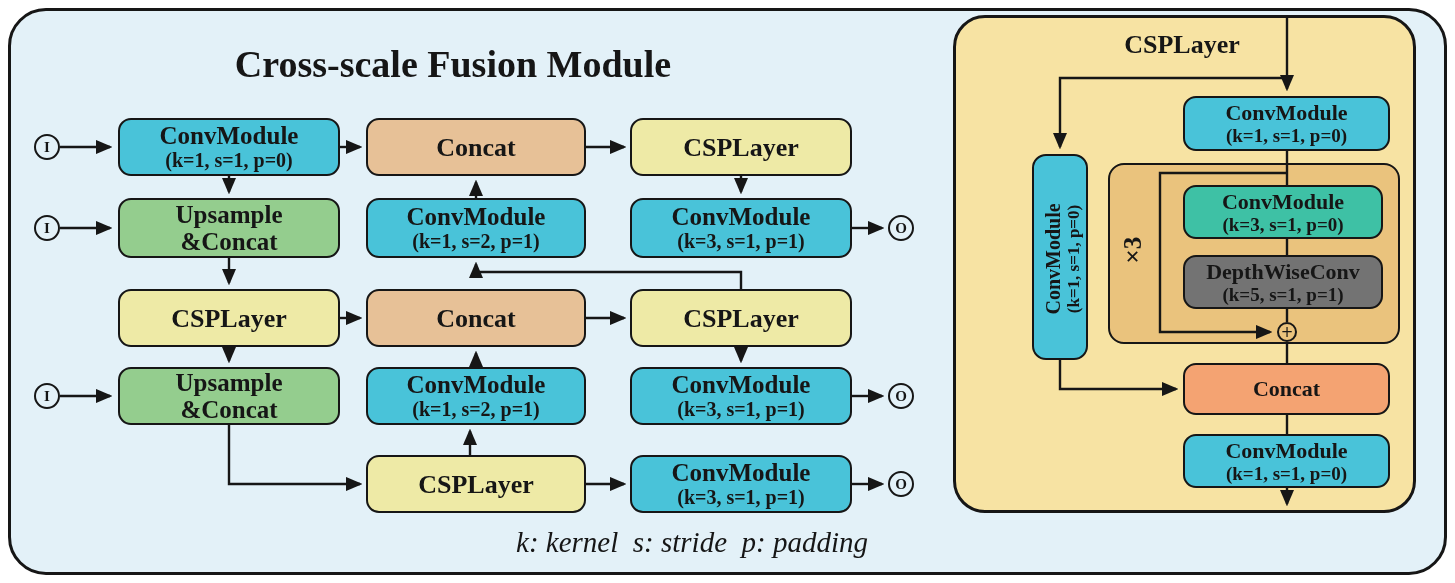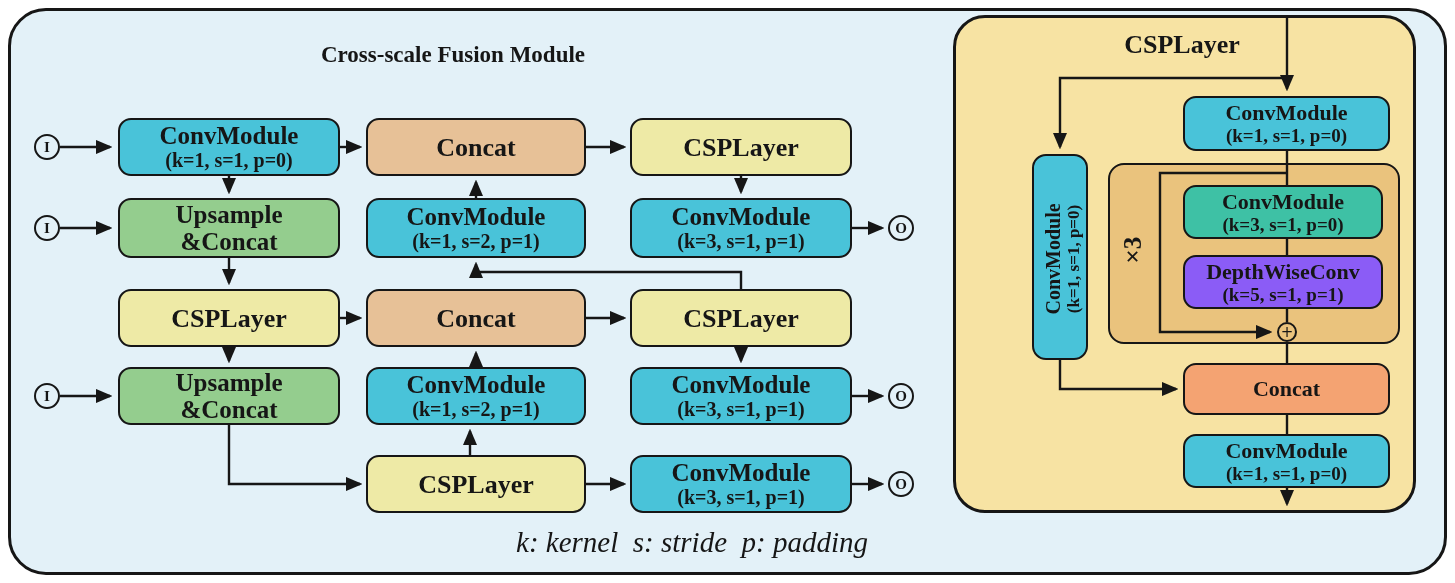--- a/index.html
+++ b/index.html
@@ -14,21 +14,21 @@
   .box .l1{font-weight:bold;font-size:25px;line-height:27px;white-space:nowrap;}
   .box .l2{font-weight:bold;font-size:20px;line-height:23px;white-space:nowrap;}
   .single .l1{font-size:26px;}
   .cspbox .l1{font-size:22px;line-height:24px;}
   .cspbox .l2{font-size:19px;line-height:21px;}
   .vbox{position:absolute;z-index:4;border:2.4px solid #161616;border-radius:14px;box-sizing:border-box;}
   .vbox .rot{position:absolute;left:-75px;top:75px;width:206px;height:56px;transform:rotate(-90deg);
        display:flex;flex-direction:column;align-items:center;justify-content:center;text-align:center;}
   .vbox .l1{font-weight:bold;font-size:20px;line-height:22px;white-space:nowrap;}
   .vbox .l2{font-weight:bold;font-size:17px;line-height:19px;white-space:nowrap;}
-  .fig-title{position:absolute;z-index:4;font-weight:bold;font-size:23px;text-align:center;white-space:pre;}
+  .fig-title{position:absolute;z-index:4;font-weight:bold;font-size:38px;text-align:center;white-space:pre;}
   .legend{position:absolute;z-index:4;font-size:29px;text-align:center;white-space:pre;font-style:italic;}
   .csp-title{position:absolute;z-index:4;font-weight:bold;font-size:26px;text-align:center;}
   .io{position:absolute;z-index:5;width:26px;height:26px;border:2.6px solid #161616;border-radius:50%;
       box-sizing:border-box;display:flex;align-items:center;justify-content:center;
       font-weight:bold;font-size:15px;line-height:15px;}
   .x3{position:absolute;z-index:4;width:46px;height:46px;transform:rotate(-90deg);
       display:flex;align-items:center;justify-content:center;font-weight:bold;font-size:25px;}
   .plus{position:absolute;z-index:4;width:20px;height:20px;border:2px solid #161616;border-radius:50%;
       box-sizing:border-box;display:flex;align-items:center;justify-content:center;
       font-size:15px;line-height:15px;font-family:"DejaVu Sans",sans-serif;}
@@ -173,21 +173,21 @@
       <span class="l2">(k=1, s=1, p=0)</span>
     </div>
   </div>
 
   <div class="x3" style="left:1110px;top:227px;">×3</div>
 
   <div class="box cspbox" style="left: 1183px; top: 185px; width: 200px; height: 54px; background-color: rgb(62, 193, 165);">
     <span class="l1">ConvModule</span>
     <span class="l2">(k=3, s=1, p=0)</span>
   </div>
-  <div class="box cspbox" style="left: 1183px; top: 255px; width: 200px; height: 54px; background-color: #8b5cf6;">
+  <div class="box cspbox" style="left: 1183px; top: 255px; width: 200px; height: 54px; background-color: #737373;">
     <span class="l1">DepthWiseConv</span>
     <span class="l2">(k=5, s=1, p=1)</span>
   </div>
 
   <div class="plus" style="left: 1277px; top: 322px; background-color: rgb(234, 195, 125);">+</div>
 
   <div class="box cspbox single" style="left: 1183px; top: 363px; width: 207px; height: 52px; background-color: rgb(244, 163, 114);">
     <span class="l1">Concat</span>
   </div>
   <div class="box cspbox" style="left: 1183px; top: 434px; width: 207px; height: 54px; background-color: rgb(73, 195, 217);">

